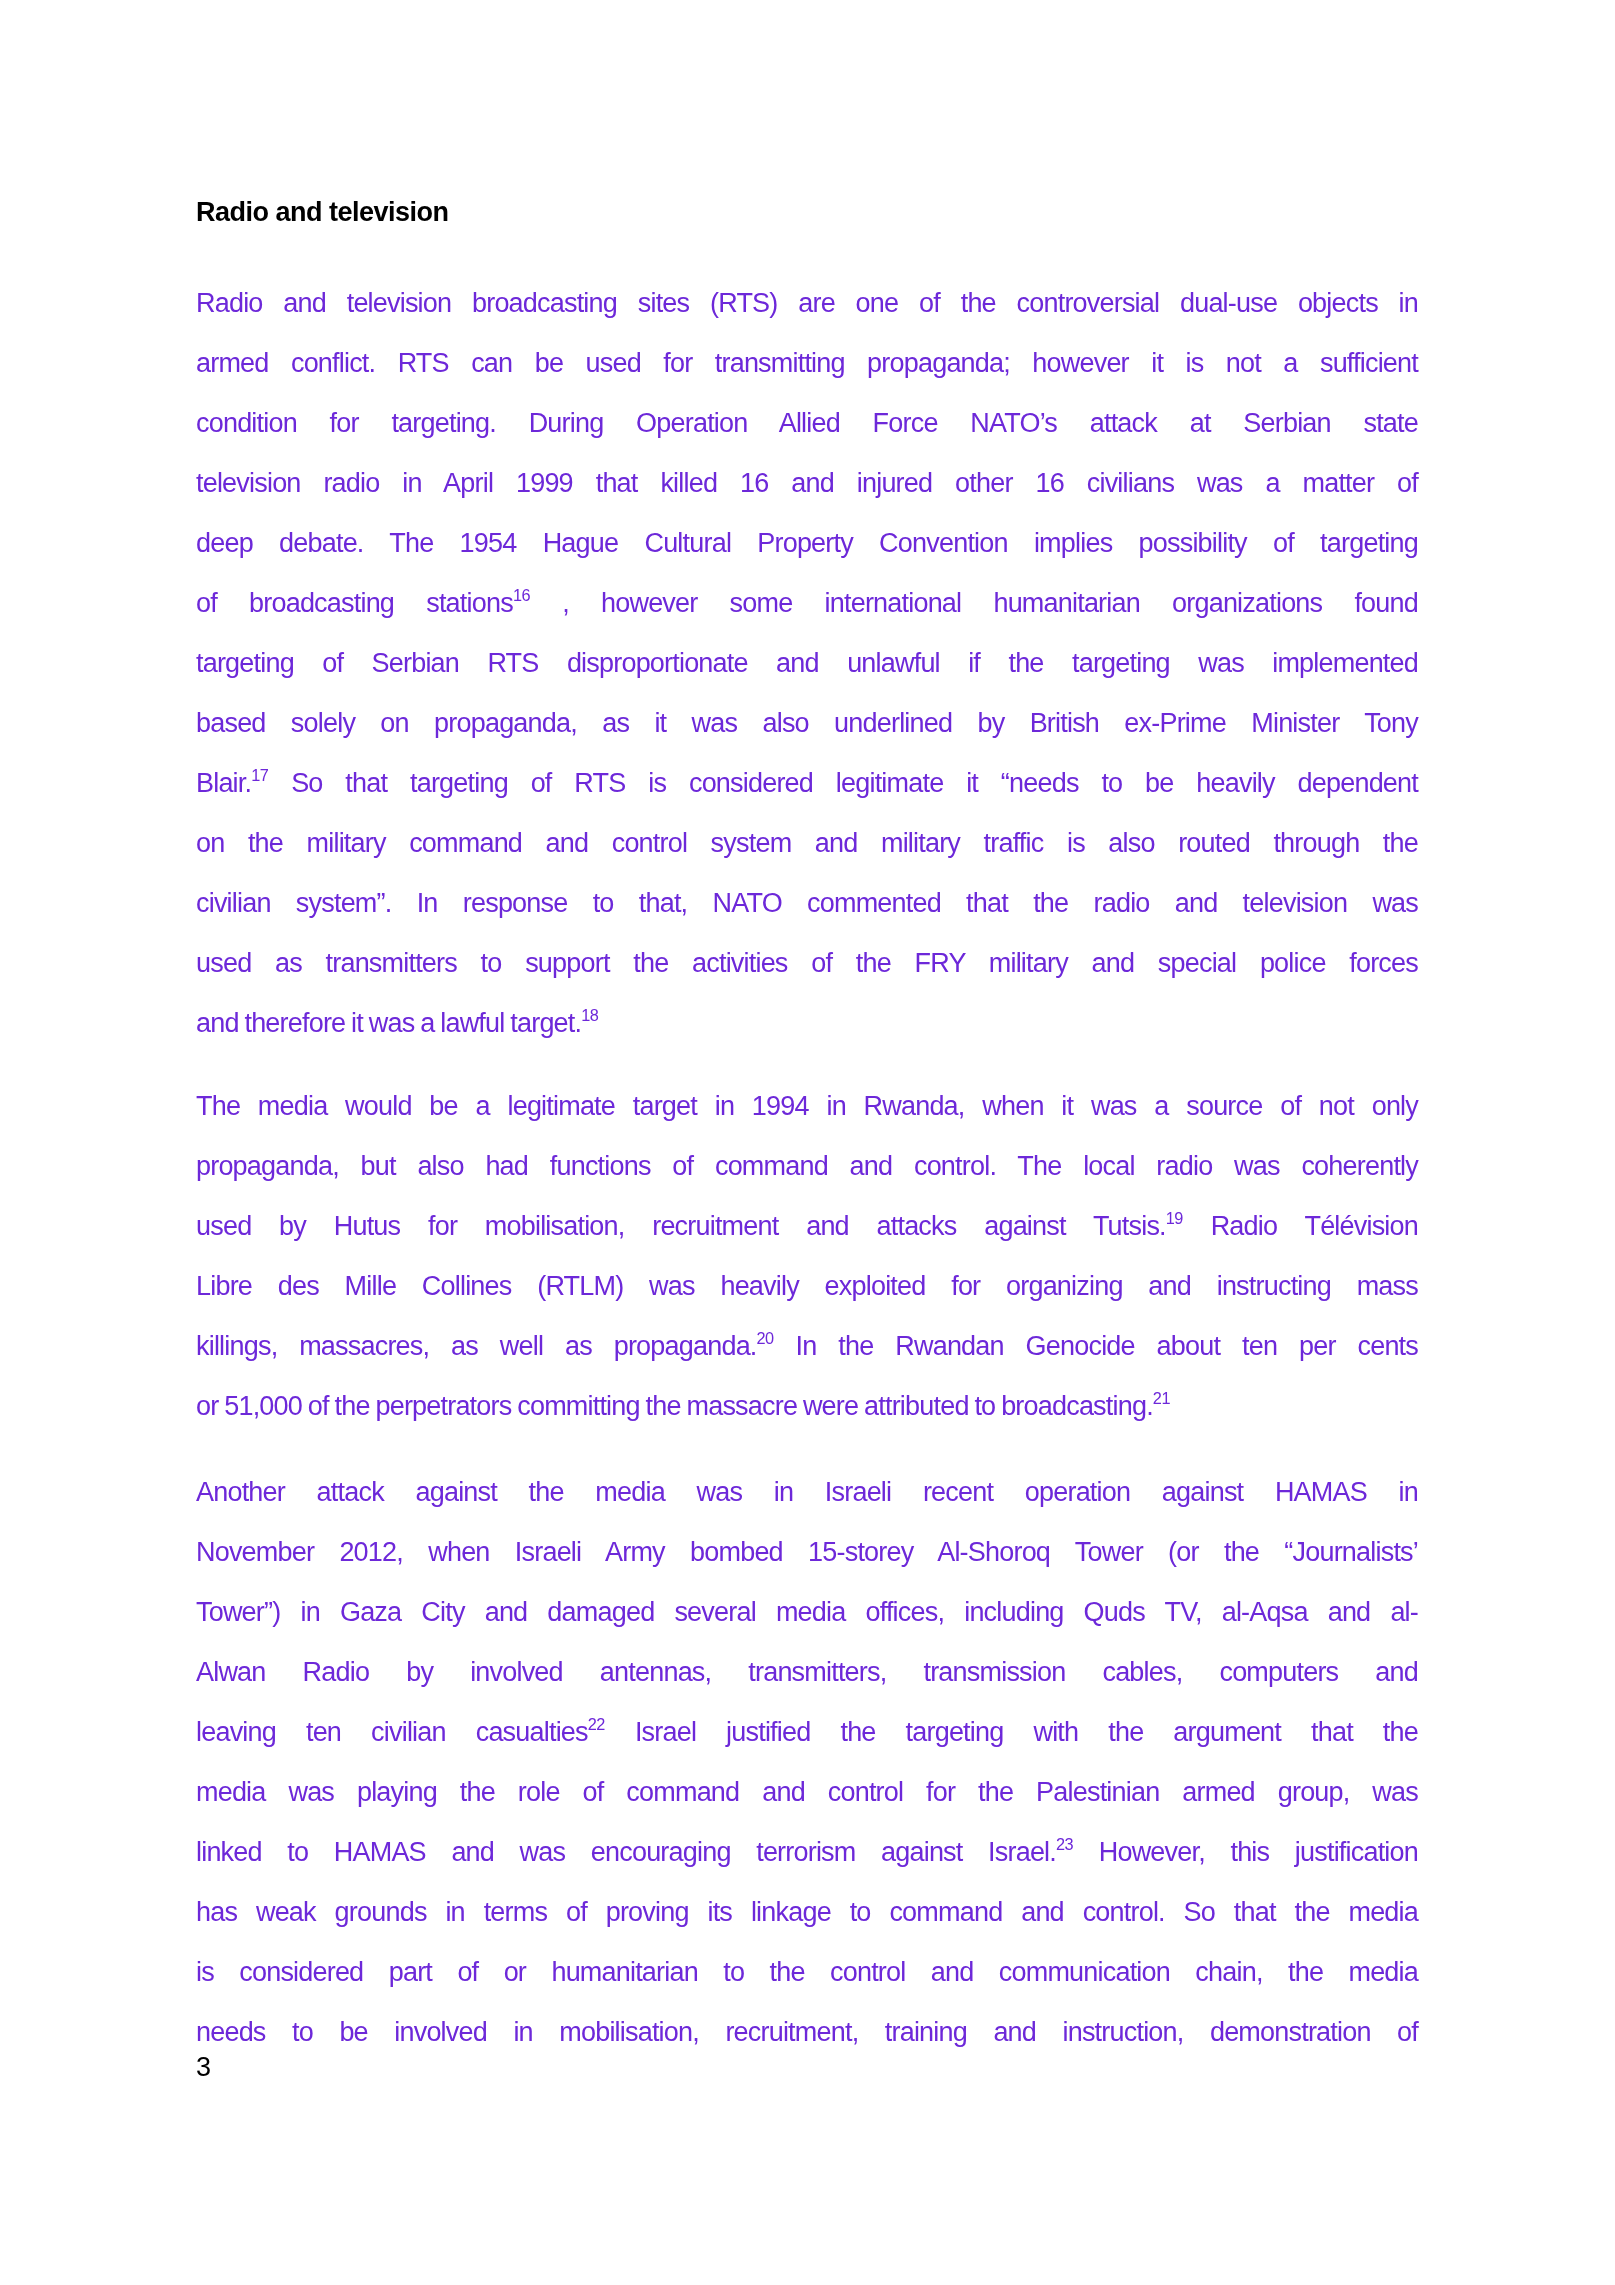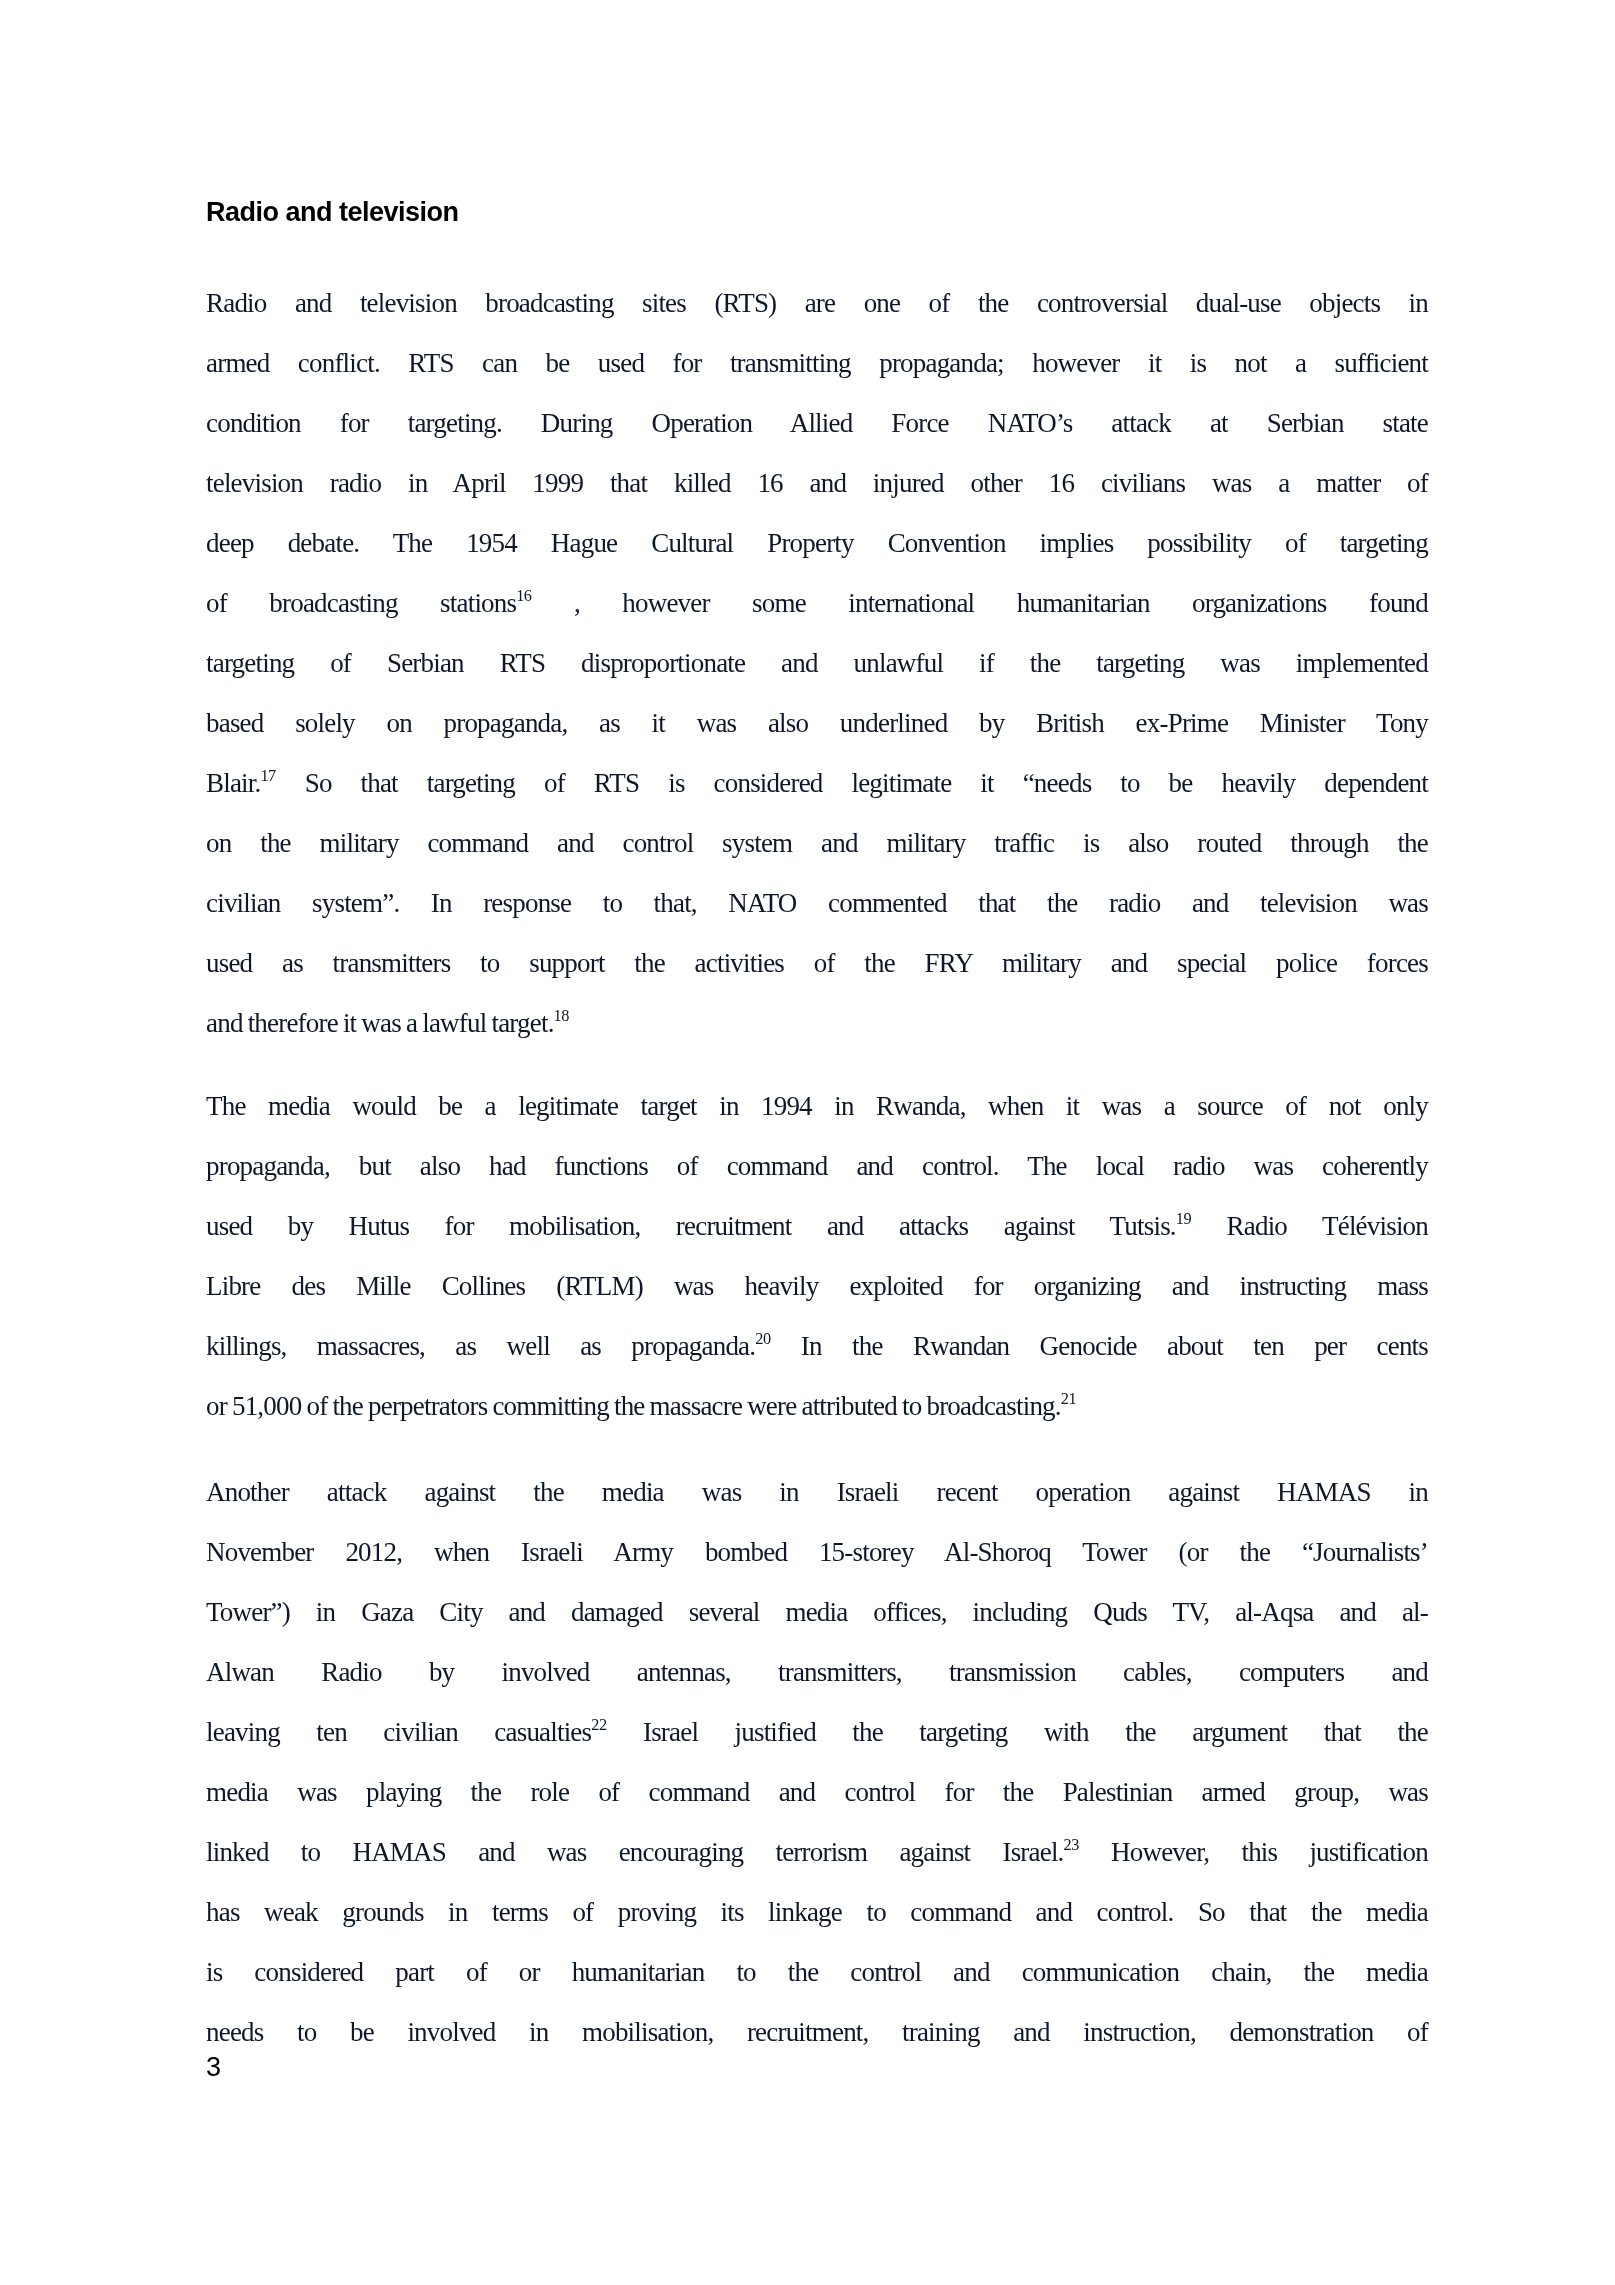--- a/index.html
+++ b/index.html
@@ -1,28 +1,28 @@
 <!DOCTYPE html>
 <html style="font-size:14.5px"><head>
 <meta charset="utf-8">
 <style>
   html, body { margin: 0; padding: 0; background: #ffffff; }
   body { width: 1616px; height: 2285px; position: relative; overflow: hidden; }
   .page {
-    position: absolute; left: 0; top: 0; width: 1332px; height: 2285px; background: #ffffff; margin-left: 10px;
+    position: absolute; left: 0; top: 0; width: 1332px; height: 2285px; background: #ffffff;
   }
   .heading {
     position: absolute; left: 196px; top: 197px;
     font-family: "Liberation Sans", sans-serif; font-weight: bold; font-size: 27px;
     color: #000; letter-spacing: -0.5px; white-space: nowrap;
   }
   .para { position: absolute; left: 196px; width: 1222px; }
   .line {
     display: block; height: 60px; line-height: 60px;
-    font-family: Liberation Serif, serif; font-size: 27px; color: #0f172a;
+    font-family: Liberation Sans, sans-serif; font-size: 27px; color: #6d28d9;
     text-align: justify; text-align-last: justify; white-space: nowrap;
     letter-spacing: -0.8px; word-spacing: -0.9px;
   }
   .line.last { text-align-last: left; }
   .line .inner {
     display: block; width: 100%; text-align: justify; text-align-last: justify; white-space: normal;
   }
   .line.last .inner { text-align-last: left; }
   sup { font-size: 16.3px; line-height: 0; vertical-align: 11px; letter-spacing: -0.5px; }
   .p1 { top: 273px; }

